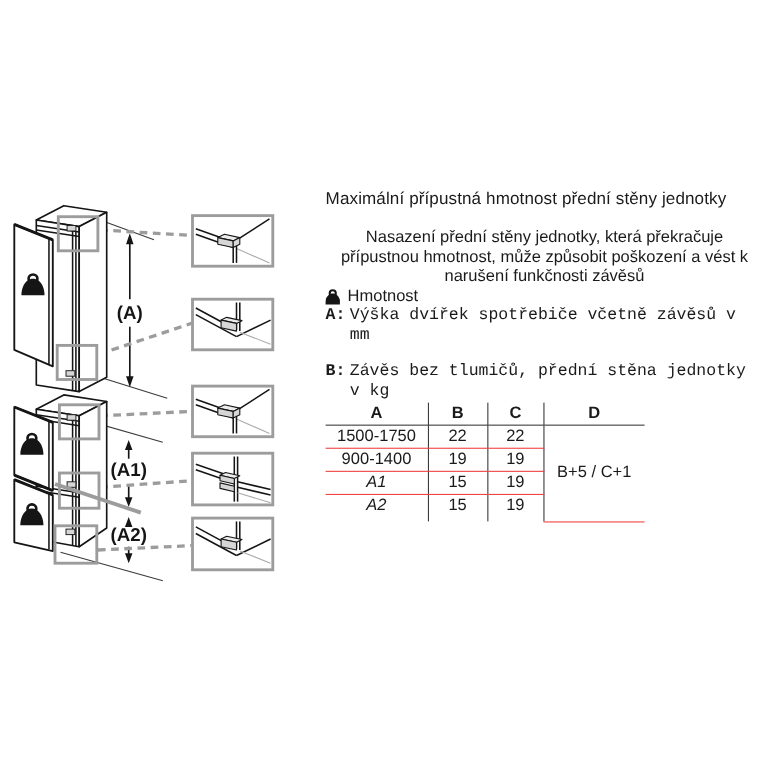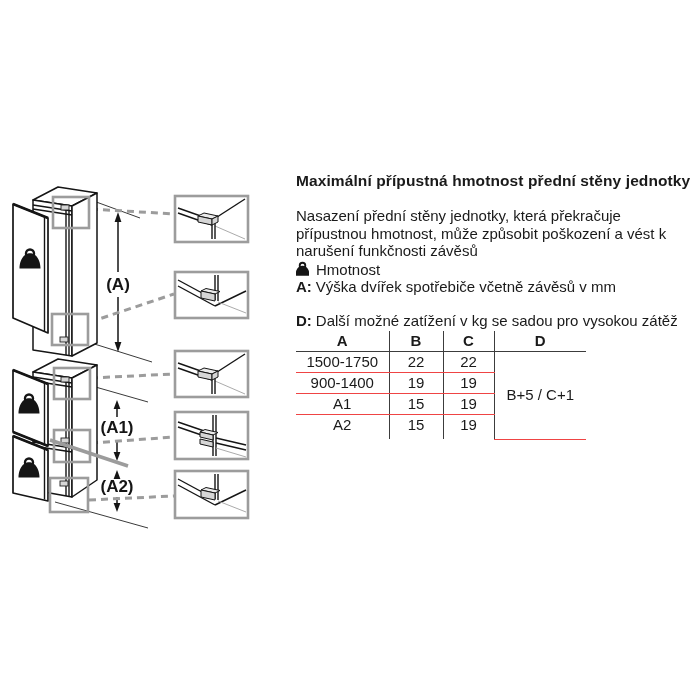--- a/index.html
+++ b/index.html
@@ -24,36 +24,36 @@
   .hfill{fill:#d6d6d6;stroke:#151515;stroke-width:1;stroke-linejoin:round;}
   .htop{fill:#ebebeb;stroke:#151515;stroke-width:1;stroke-linejoin:round;}
   .gthin{stroke:#ababab;stroke-width:1;fill:none;}
   .gthick{stroke:#9c9c9c;stroke-width:3.5;fill:none;}
   .kbline{fill:none;stroke:#151515;stroke-width:2.4;}
   .kbody{fill:#151515;stroke:none;}
   .dimlabel{font-family:"Liberation Sans",sans-serif;font-size:17px;font-weight:bold;
     fill:#151515;text-anchor:middle;}
   
   .content{position:absolute;left:296px;top:171px;width:398px;font-size:15px;line-height:17.5px;}
-  .title{font-size:15.5px;font-weight:bold;margin:0;white-space:nowrap;line-height:19px;letter-spacing:0.1px;}
-  .intro{margin:17px 0 0 0;}
-  .legend-line{margin-top:1px;display:flex;align-items:center;}
+  .title{font-size:15.5px;font-weight:normal;margin:0;white-space:nowrap;line-height:19px;letter-spacing:0.1px;}
+  .intro{margin:17px 0 0 0;text-align:center;}
+  .legend-line{margin-top:1px;display:flex;align-items:flex-end;}
   .legend-line svg{margin-right:7px;flex:none;}
-  .def{padding-left:22px;text-indent:-22px;}
+  .def{padding-left:22px;text-indent:-22px;font-family:Liberation Mono, monospace;}
   .def.gap{margin-top:16px;}
   .dk{font-weight:bold;padding-right:4px;}
   
   table.spec{border-collapse:collapse;margin-top:2px;table-layout:fixed;width:290px;
     font-size:15px;}
   table.spec th,table.spec td{padding:0;height:20px;line-height:20px;text-align:center;
     font-weight:normal;overflow:visible;}
   table.spec th{font-weight:bold;border-bottom:1px solid #3c3c3c;}
   .vr{border-right:1px solid #3c3c3c;}
   tr.sep td{border-bottom:1px solid #ef4444;margin-top:45px;}
-  td.bold{font-weight:bold;}
+  td.bold{font-weight:bold;font-style:italic;}
   tr.tail td{height:4px;line-height:4px;font-size:0;}
 </style>
 </head>
 <body>
 
 <svg class="figure" viewBox="0 0 256 380" aria-hidden="true">
   <defs>
     <g id="kb">
       <circle class="kbline" cx="0" cy="-9.5" r="4"></circle>
       <path class="kbody" d="M -5 -8 C -8.5 -5.5 -10.5 0 -10.5 5.5 L 10.5 5.5 C 10.5 0 8.5 -5.5 5 -8 C 2 -10.2 -2 -10.2 -5 -8 Z"></path>
@@ -220,21 +220,21 @@
       <circle cx="0" cy="-8.2" r="3" fill="none" stroke="#151515" stroke-width="2"></circle>
       <path d="M -3.8 -6.8 C -6.3 -4.8 -7.8 -1 -7.8 2.8 L 7.8 2.8 C 7.8 -1 6.3 -4.8 3.8 -6.8 C 1.8 -8.4 -1.8 -8.4 -3.8 -6.8 Z" fill="#151515"></path>
     </svg>
     <span>Hmotnost</span>
   </div>
 
   <div class="def">
     <span class="dk">A:</span><span>Výška dvířek spotřebiče včetně závěsů v mm</span>
   </div>
   <div class="def gap">
-    <span class="dk">D:</span><span>Další možné zatížení v kg se sadou pro vysokou zátěž</span>
+    <span class="dk">B:</span><span>Závěs bez tlumičů, přední stěna jednotky v kg</span>
   </div>
 
   <table class="spec">
     <colgroup>
         <col style="width:93px">
         <col style="width:54px">
         <col style="width:51px">
         <col style="width:92px">
       </colgroup>
     <tbody>

